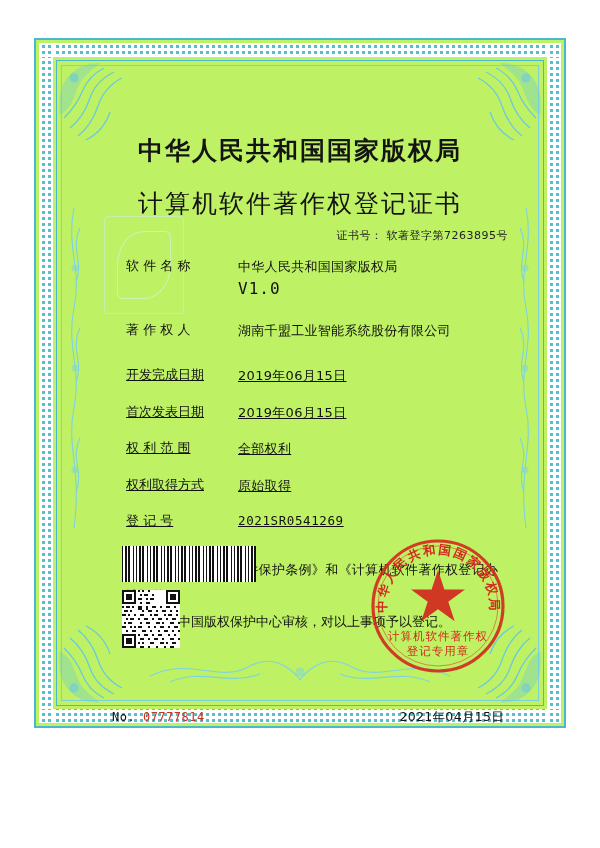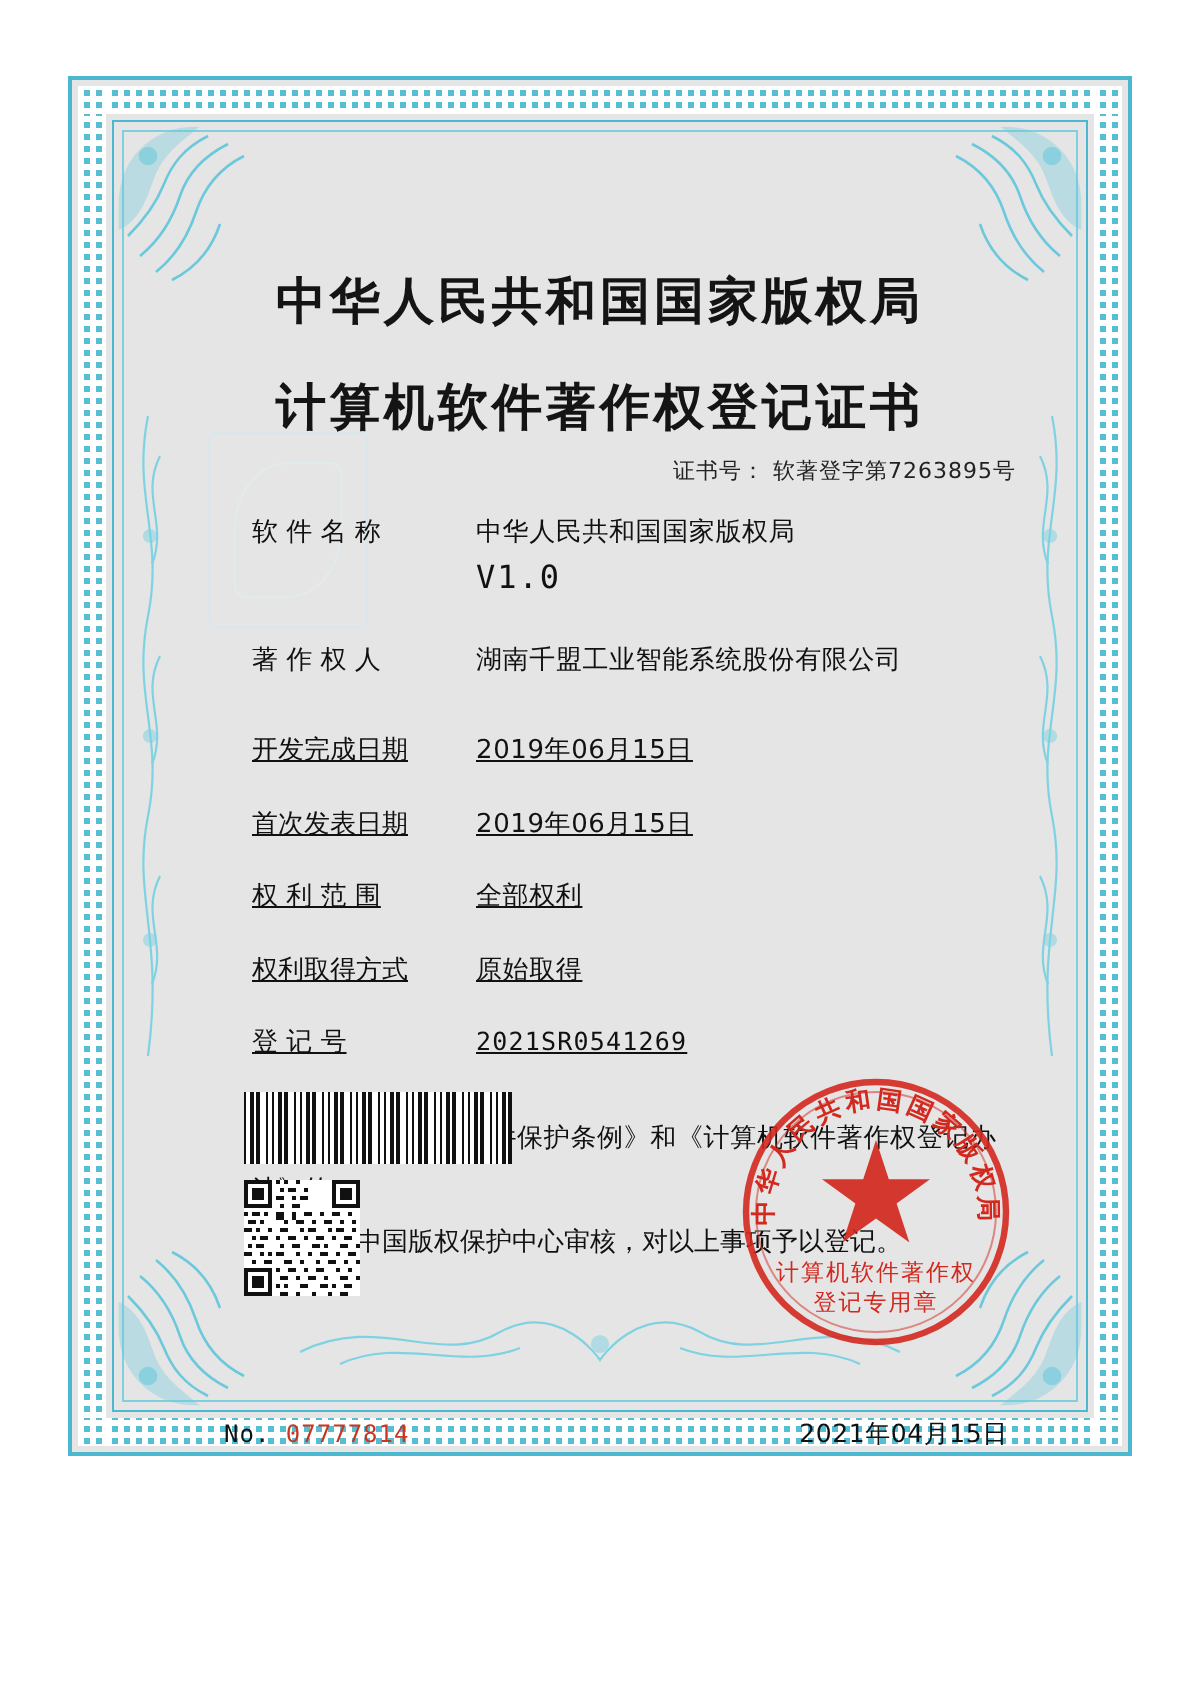--- a/index.html
+++ b/index.html
@@ -21,21 +21,21 @@
     background: #ffffff;
   }
 
   
   .cert {
     position: absolute;
     left: 34px;
     top: 38px;
     width: 532px;
     height: 690px;
-    background: #e5e5e5;
+    background: #bef264;
     box-sizing: border-box;
   }
 
   
   .border-outer {
     position: absolute;
     left: 0; top: 0; right: 0; bottom: 0;
     border: 2px solid #4cb8cf;
     box-sizing: border-box;
   }
@@ -140,21 +140,21 @@
     font-size: 25px;
     font-weight: bold;
     letter-spacing: 2px;
     color: #141414;
     margin-top: 48px;
   }
   .title2 {
     text-align: center;
     font-family: "DejaVu Serif", serif;
     font-size: 25px;
-    font-weight: bold;
+    font-weight: normal;
     letter-spacing: 2px;
     color: #141414;
     margin-top: 20px;
   }
 
   .certno {
     margin-top: 8px;
     text-align: right;
     padding-right: 12px;
     font-size: 11px;

